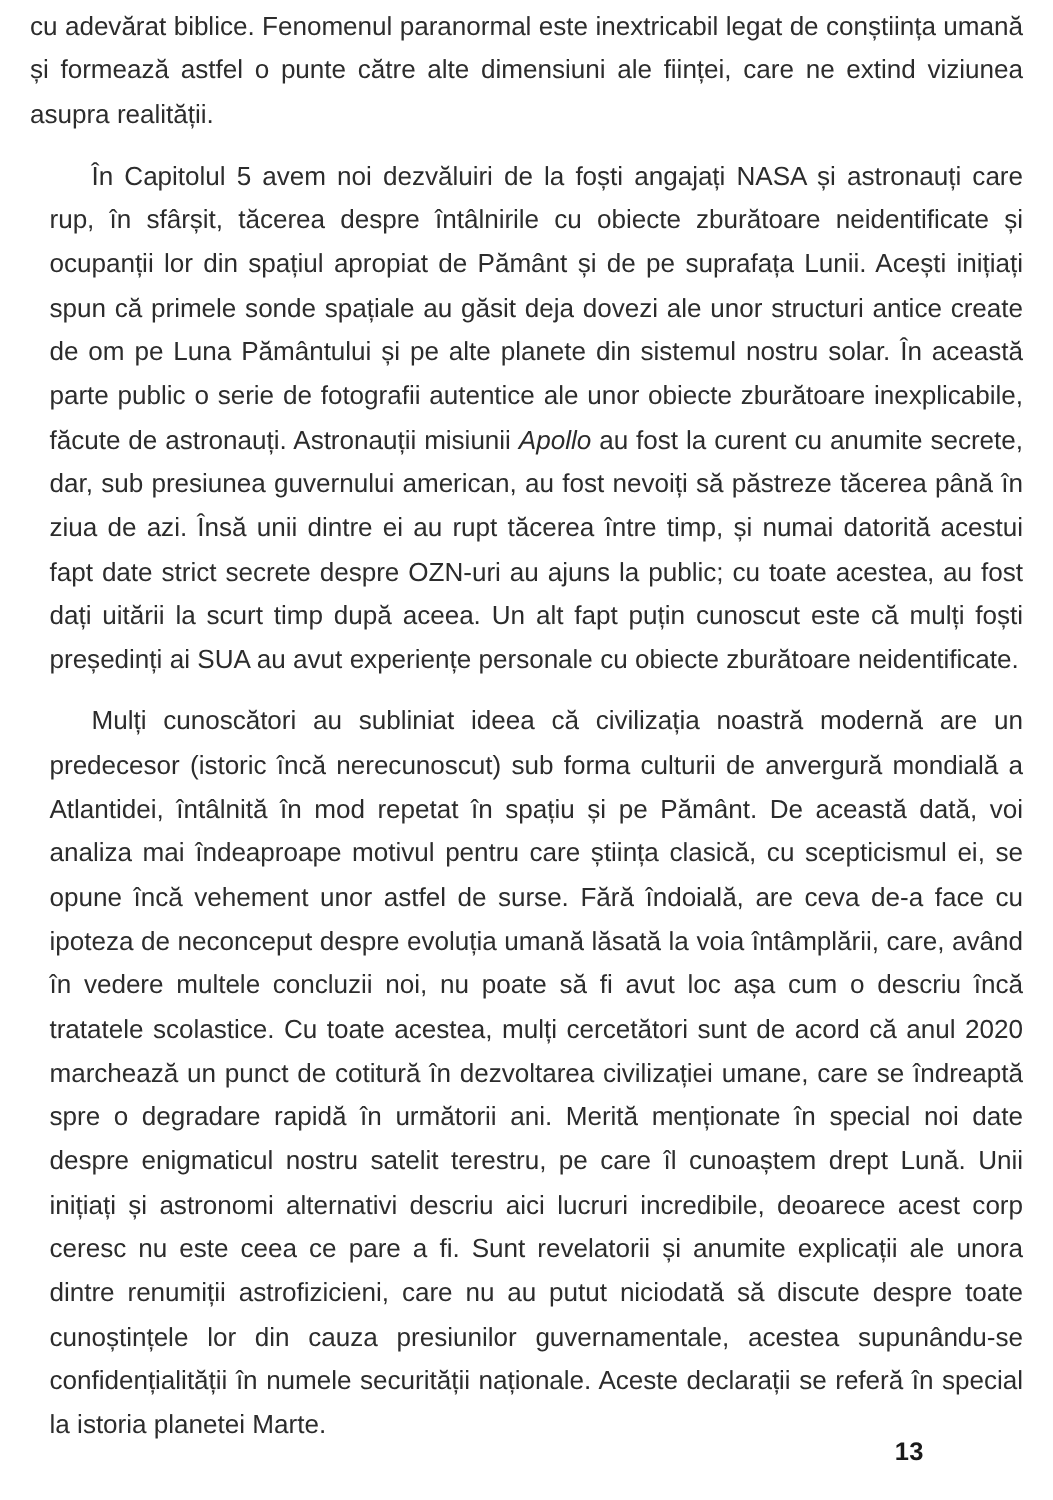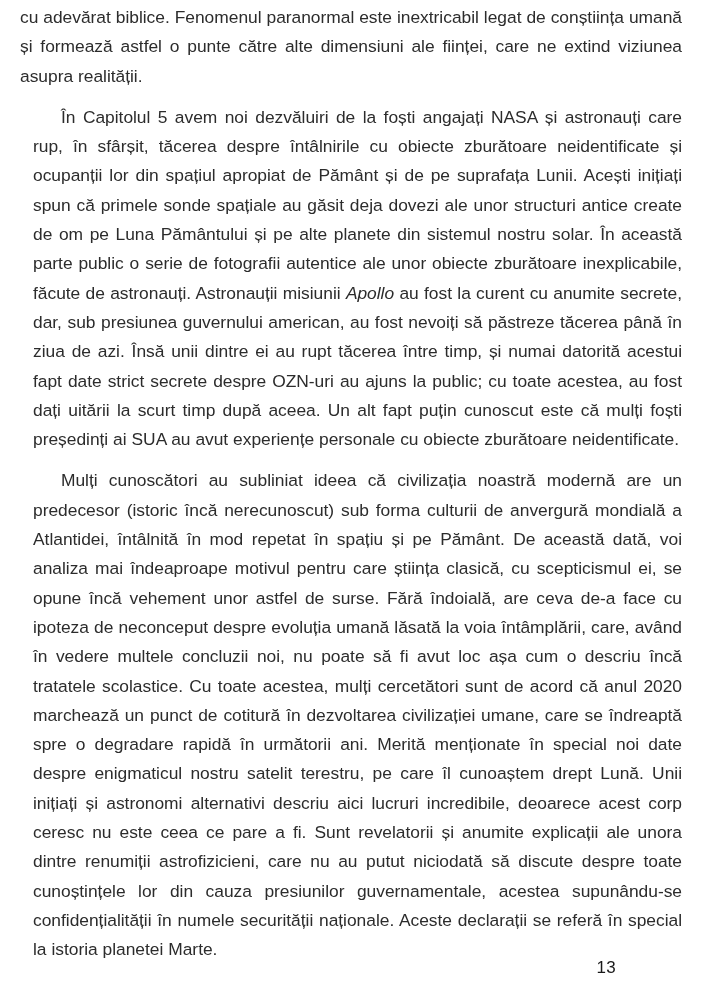--- a/index.html
+++ b/index.html
@@ -50,21 +50,21 @@
     margin-left: 13px;
   }
   .ital {
     font-style: italic;
   }
   .page-number {
     position: absolute;
     right: 20px;
     bottom: 22px;
     font-size: 17px;
-    font-weight: normal;
+    font-weight: bold;
     color: #1a1a1a;
     letter-spacing: 0.3px;
   }
 </style>
 </head>
 <body>
 
 <div class="page">
 
   <div class="body-text">

